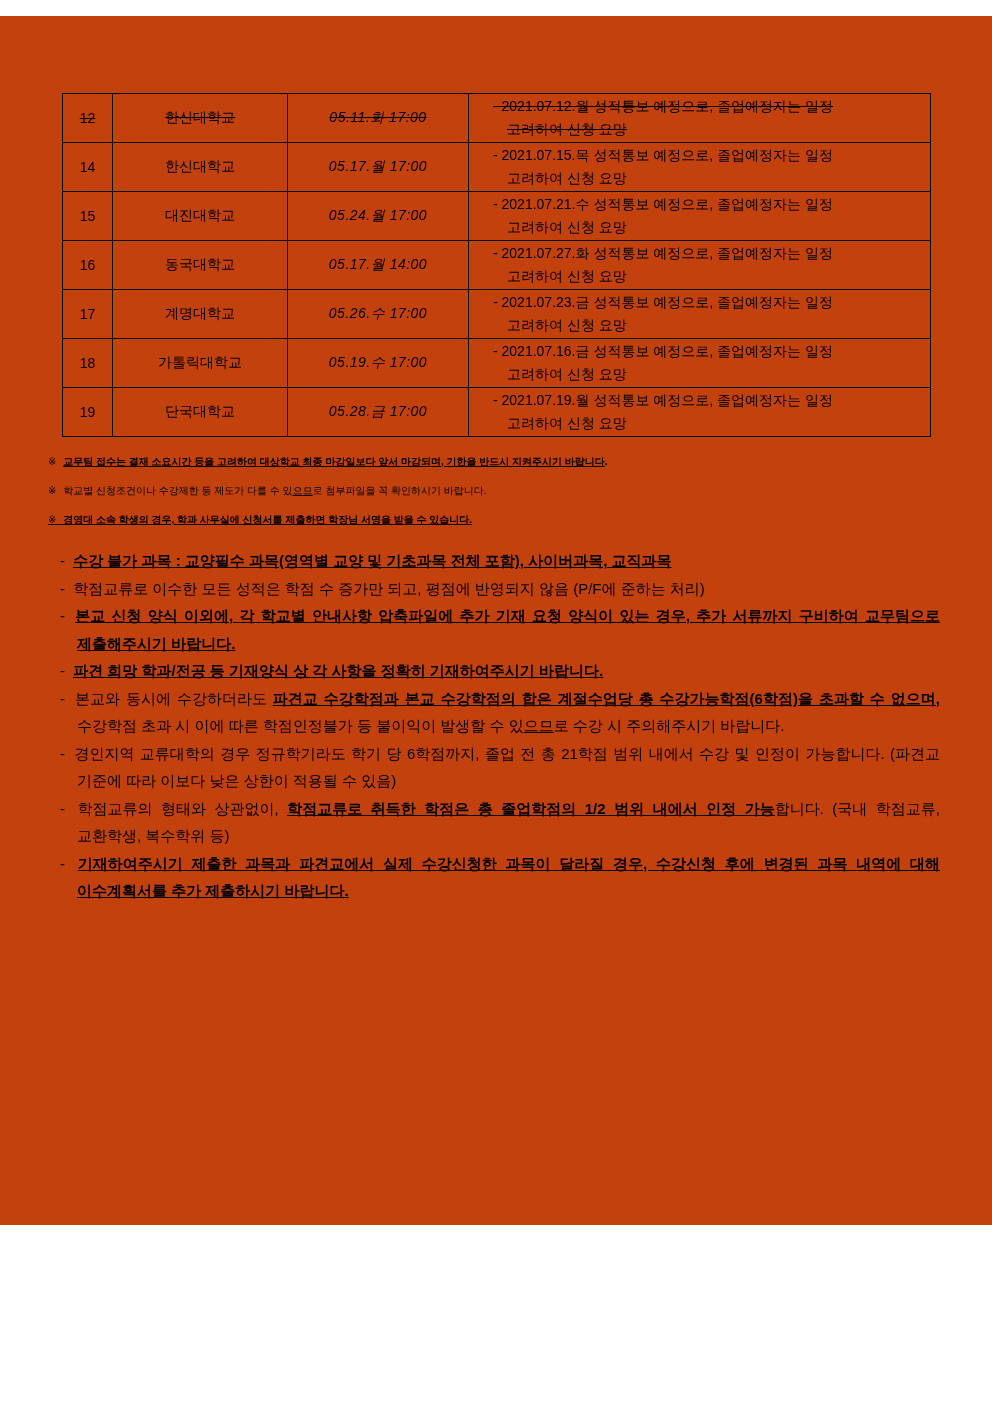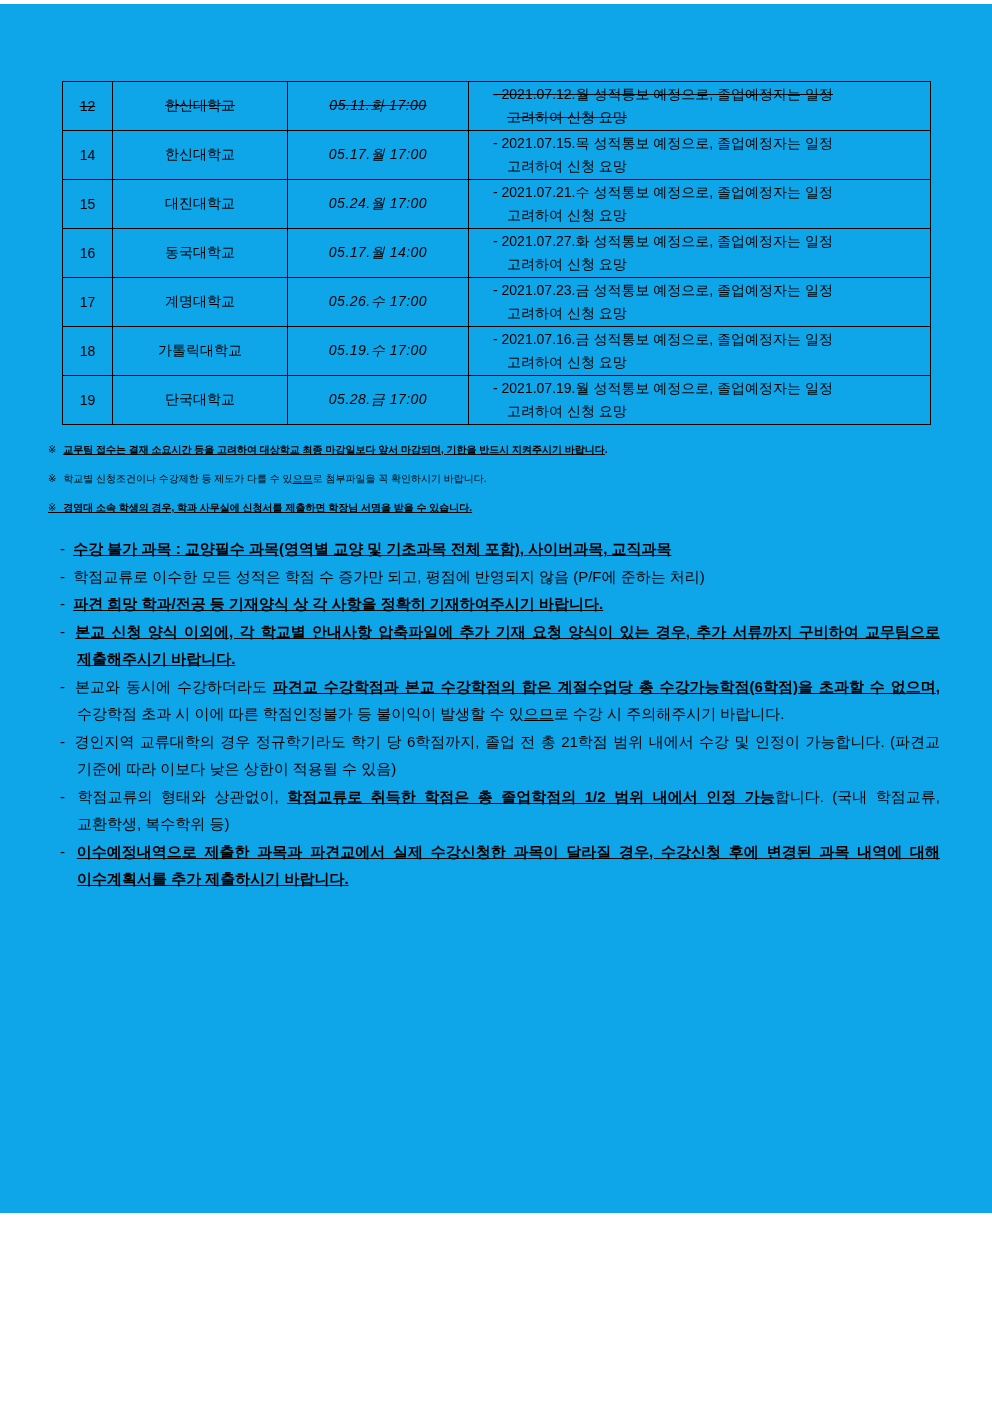--- a/index.html
+++ b/index.html
@@ -1,22 +1,22 @@
 <!DOCTYPE html>
 <html><head>
 <meta charset="utf-8">
 <style>
   * { margin: 0; padding: 0; box-sizing: border-box; }
   html, body { background: #ffffff; }
   .page {
     position: relative;
     width: 992px;
     height: 1209px;
-    margin: 4px auto;
-    background: #0ea5e9;
+    margin: 16px auto;
+    background: #c2410c;
     color: #000000;
     font-family: "Liberation Sans", "DejaVu Sans", sans-serif;
     overflow: hidden;
   }
   .content { padding: 77px 50px 0 48px; }
 
   
   table.univ-table {
     border-collapse: collapse;
     table-layout: fixed;
@@ -146,22 +146,22 @@
     <div class="footnotes" id="footnotes">
         <p class="fn"><span class="marker">※ </span><span class="seg b u">교무팀 접수는 결재 소요시간 등을 고려하여 대상학교 최종 마감일보다 앞서 마감되며, 기한을 반드시 지켜주시기 바랍니다</span><span class="seg b">.</span></p>
         <p class="fn"><span class="marker">※ </span><span class="seg">학교별 신청조건이나 수강제한 등 제도가 다를 수 있</span><span class="seg u">으므</span><span class="seg">로 첨부파일을 꼭 확인하시기 바랍니다.</span></p>
         <p class="fn"><span class="marker">※ </span><span class="seg b u">경영대 소속 학생의 경우, 학과 사무실에 신청서를 제출하면 학장님 서명을 받을 수 있습니다</span><span class="seg b">.</span></p>
       </div>
 
 
     <div class="notice-items" id="notice-items">
         <p class="item"><span class="marker">- </span><span class="seg b u">수강 불가 과목 : 교양필수 과목(영역별 교양 및 기초과목 전체 포함), 사이버과목, 교직과목</span></p>
         <p class="item"><span class="marker">- </span><span class="seg">학점교류로 이수한 모든 성적은 학점 수 증가만 되고, 평점에 반영되지 않음  (P/F에 준하는 처리)</span></p>
+        <p class="item"><span class="marker">- </span><span class="seg b u">본교 신청 양식 이외에, 각 학교별 안내사항 압축파일에 추가 기재 요청 양식이 있는 경우, 추가 서류까지 구비하여 교무팀으로 제출해주시기 바랍니다.</span></p>
         <p class="item"><span class="marker">- </span><span class="seg b u">파견 희망 학과/전공 등 기재양식 상 각 사항을 정확히 기재하여주시기 바랍니다.</span></p>
-        <p class="item"><span class="marker">- </span><span class="seg b u">본교 신청 양식 이외에, 각 학교별 안내사항 압축파일에 추가 기재 요청 양식이 있는 경우, 추가 서류까지 구비하여 교무팀으로 제출해주시기 바랍니다.</span></p>
         <p class="item"><span class="marker">- </span><span class="seg">본교와 동시에 수강하더라도 </span><span class="seg b u">파견교 수강학점과 본교 수강학점의 합은 계절수업당 총 수강가능학점(6학점)을 초과할 수 없으며,</span><span class="seg"> 수강학점 초과 시 이에 따른 학점인정불가 등 불이익이 발생할 수 있</span><span class="seg u">으므</span><span class="seg">로 수강 시 주의해주시기 바랍니다.</span></p>
         <p class="item"><span class="marker">- </span><span class="seg">경인지역 교류대학의 경우 정규학기라도 학기 당 6학점까지, 졸업 전 총 21학점 범위 내에서 수강 및 인정이 가능합니다. (파견교 기준에 따라 이보다 낮은 상한이 적용될 수 있음)</span></p>
         <p class="item"><span class="marker">- </span><span class="seg">학점교류의 형태와 상관없이, </span><span class="seg b u">학점교류로 취득한 학점은 총 졸업학점의 1/2 범위 내에서 인정 가능</span><span class="seg">합니다. (국내 학점교류, 교환학생, 복수학위 등)</span></p>
-        <p class="item"><span class="marker">- </span><span class="seg b u">이수예정내역으로 제출한 과목과 파견교에서 실제 수강신청한 과목이 달라질 경우, 수강신청 후에 변경된 과목 내역에 대해 이수계획서를 추가 제출하시기 바랍니다.</span></p>
+        <p class="item"><span class="marker">- </span><span class="seg b u">기재하여주시기 제출한 과목과 파견교에서 실제 수강신청한 과목이 달라질 경우, 수강신청 후에 변경된 과목 내역에 대해 이수계획서를 추가 제출하시기 바랍니다.</span></p>
       </div>
 
   </div>
 </div>
 
 </body></html>

